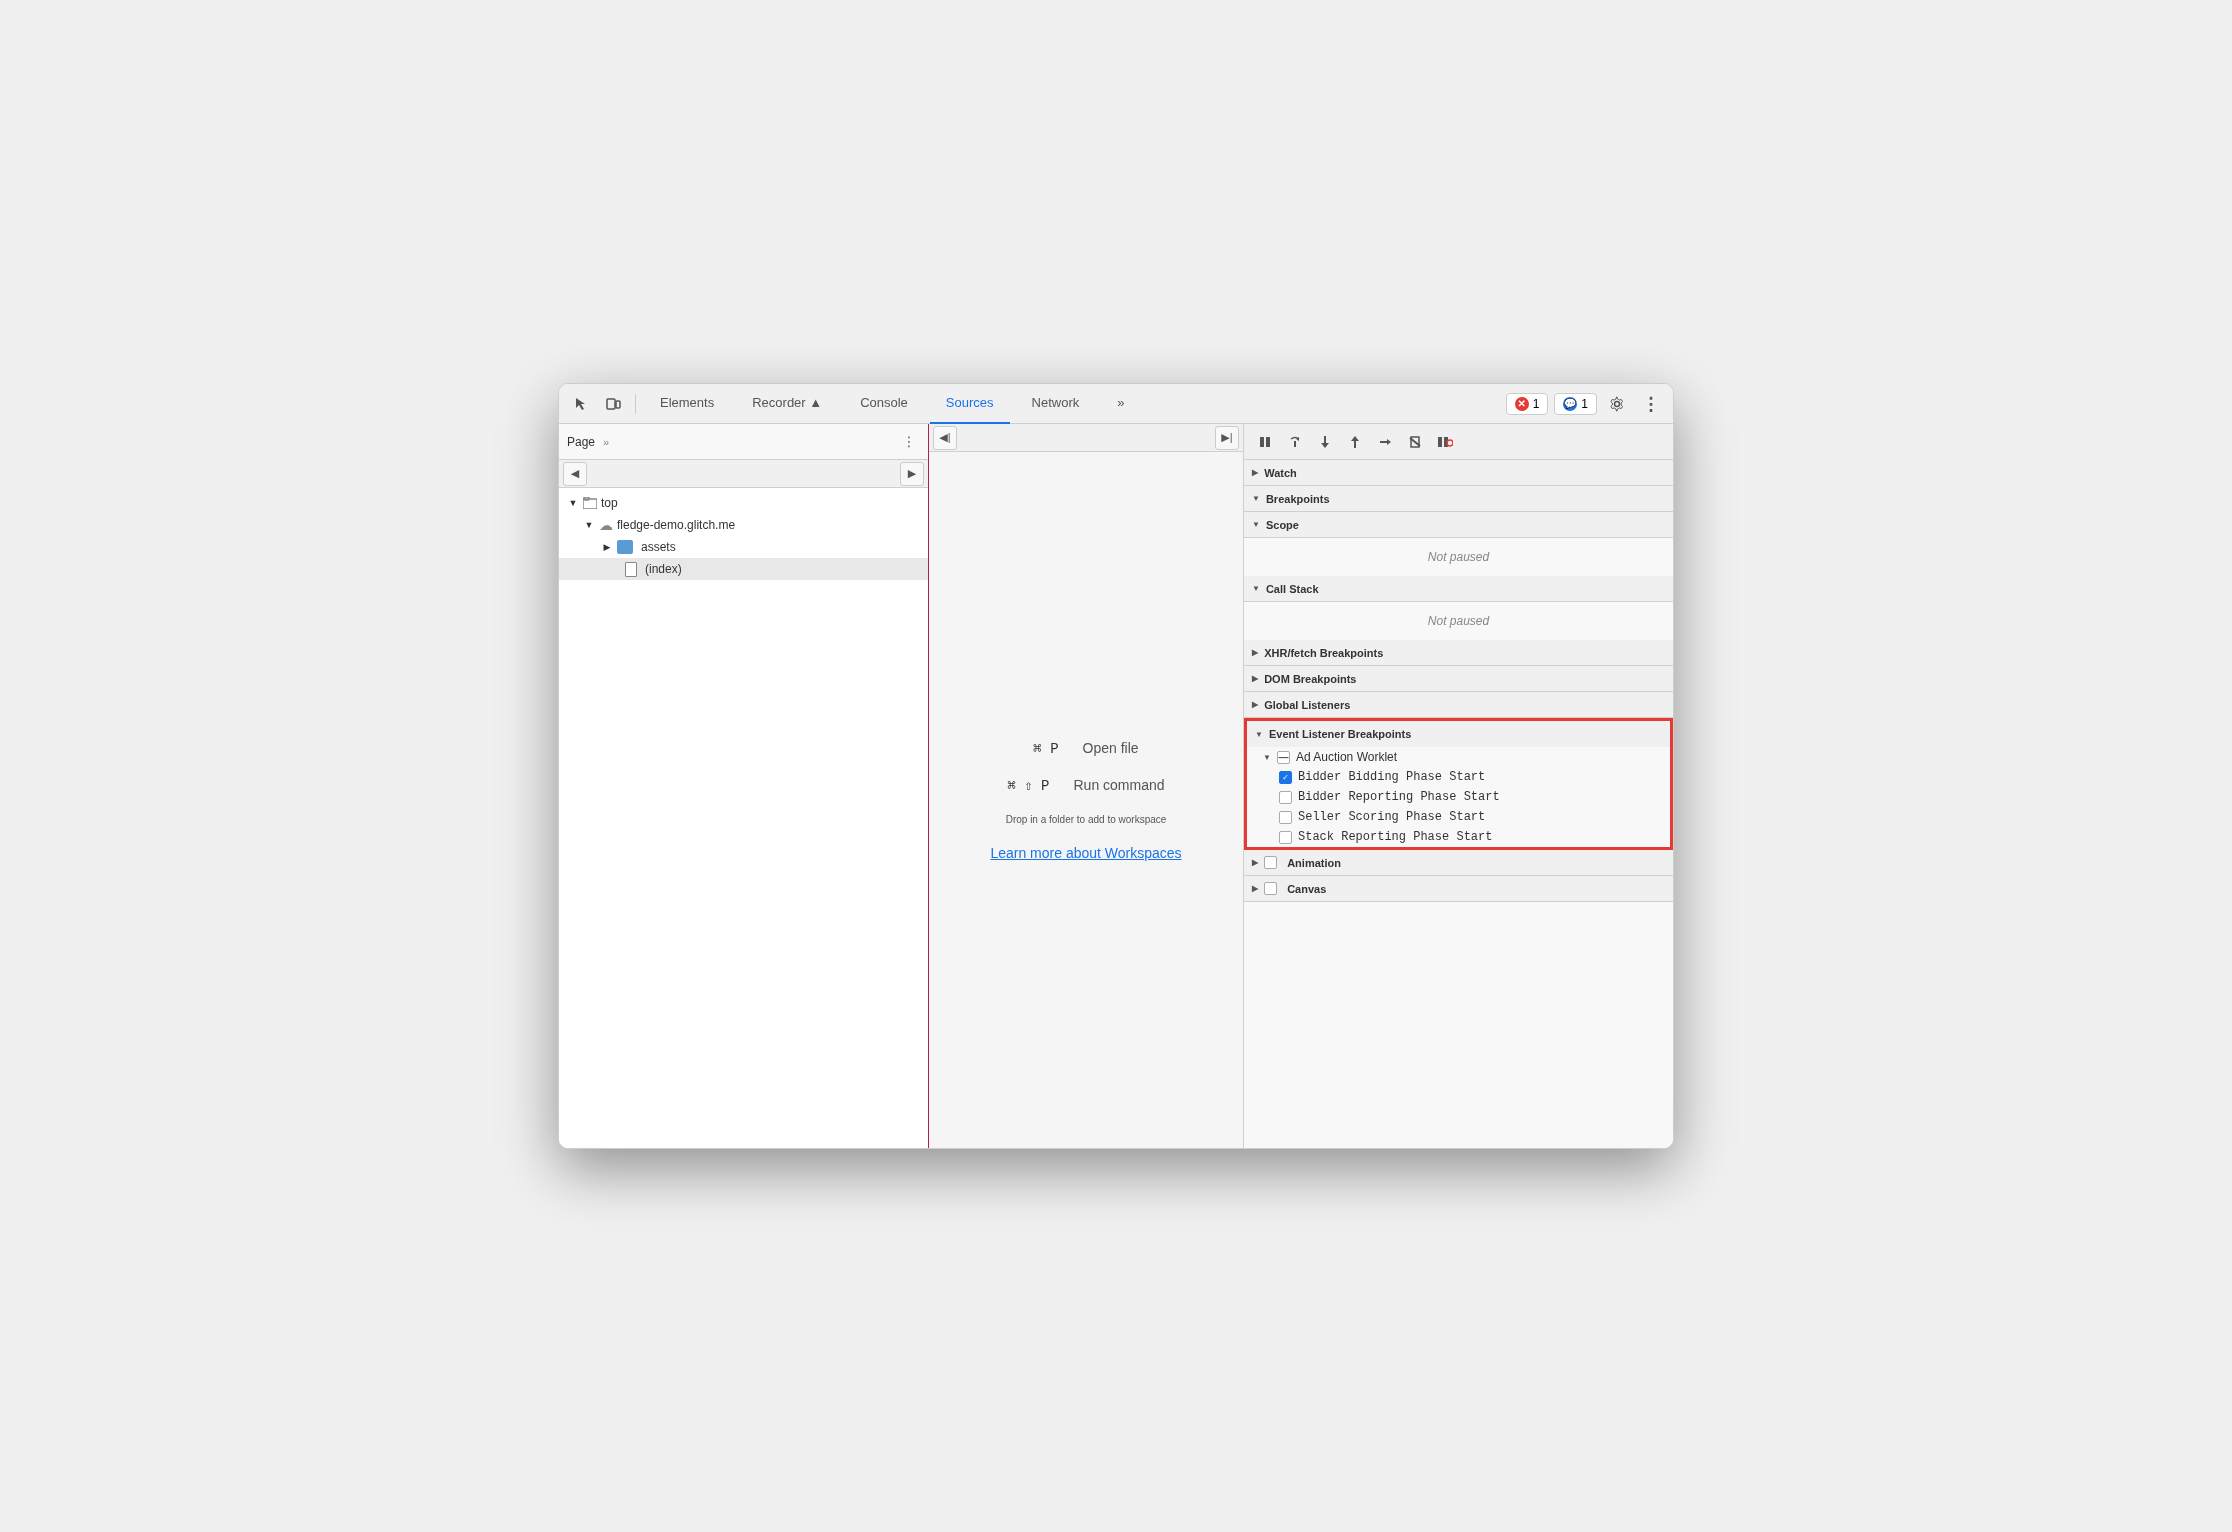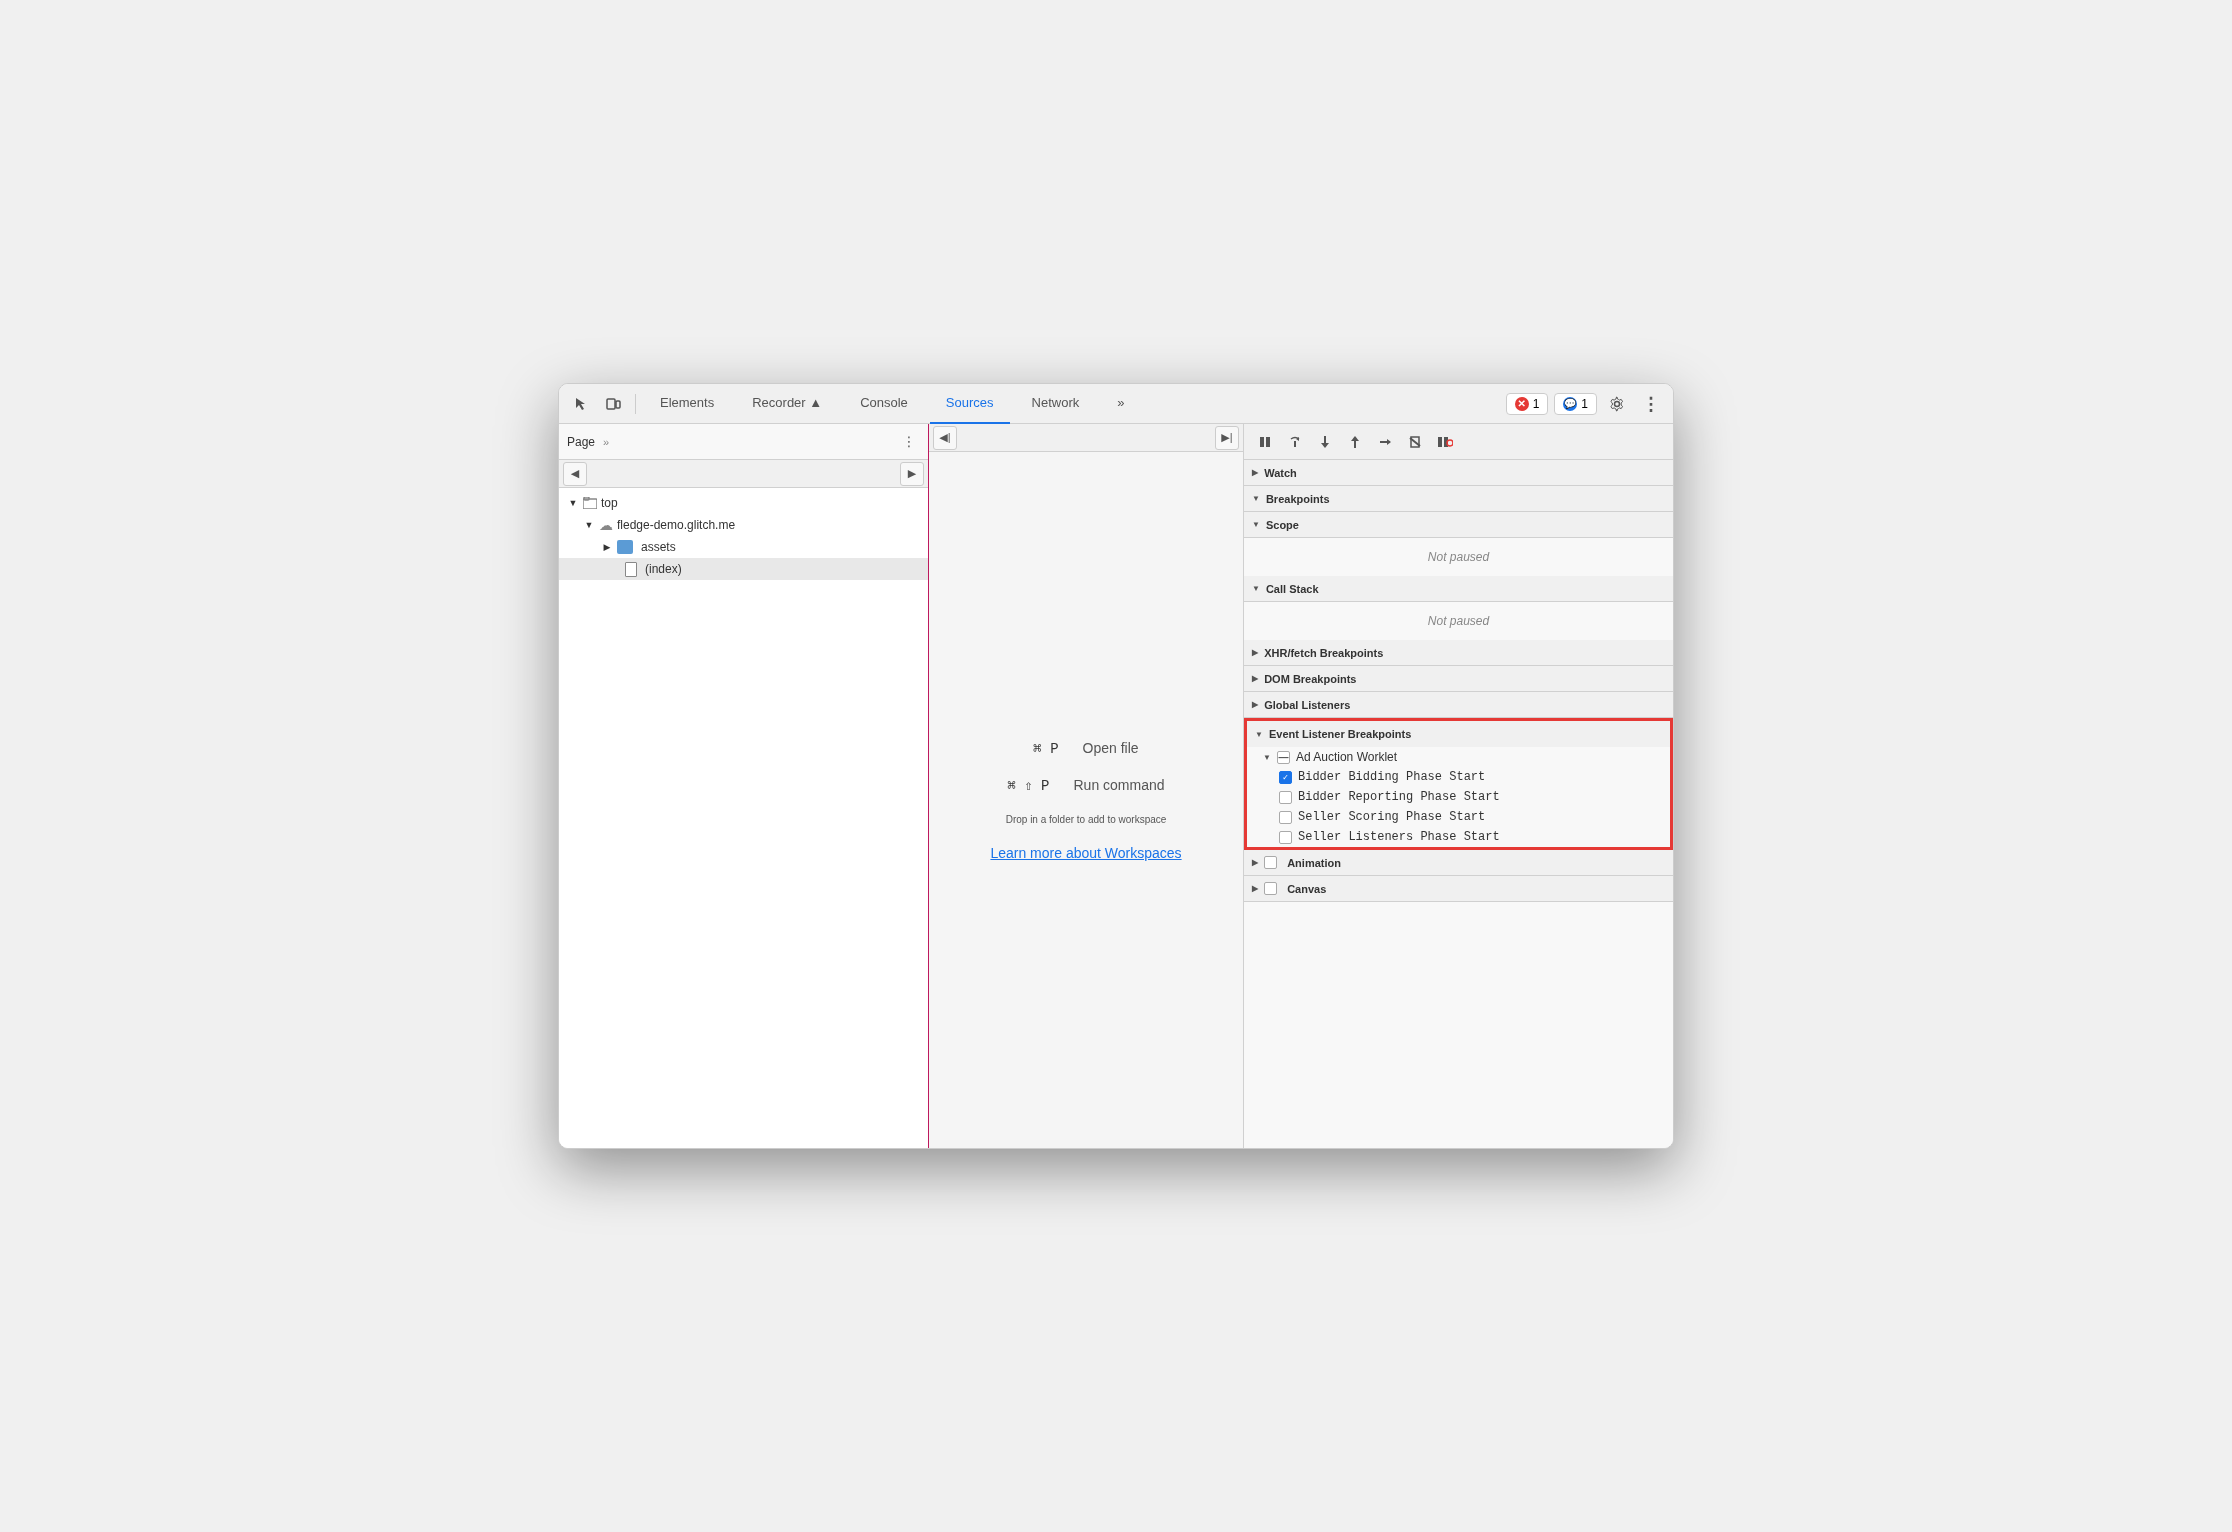--- a/index.html
+++ b/index.html
@@ -635,21 +635,21 @@
             <span>Bidder Reporting Phase Start</span>
           </div>
 
           <div class="breakpoint-item">
             <span class="checkbox"></span>
             <span>Seller Scoring Phase Start</span>
           </div>
 
           <div class="breakpoint-item">
             <span class="checkbox"></span>
-            <span>Seller Listeners Phase Start</span>
+            <span>Stack Reporting Phase Start</span>
           </div>
         </div>
 
         <div class="section-header">
           <span class="expand-triangle">▶</span>
           <span class="checkbox" style="width:13px;height:13px;border:1px solid #aaa;background:white;border-radius:2px;margin-right:4px;"></span>
           <span>Animation</span>
         </div>
 
         <div class="section-header">

